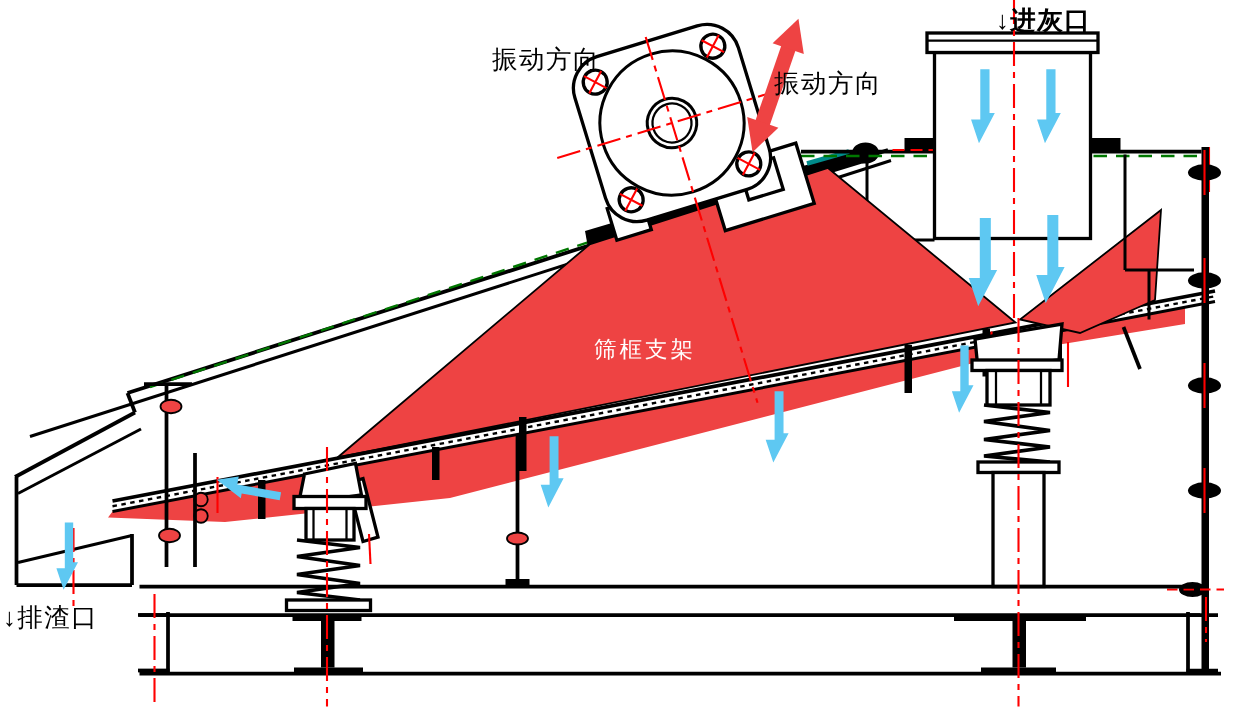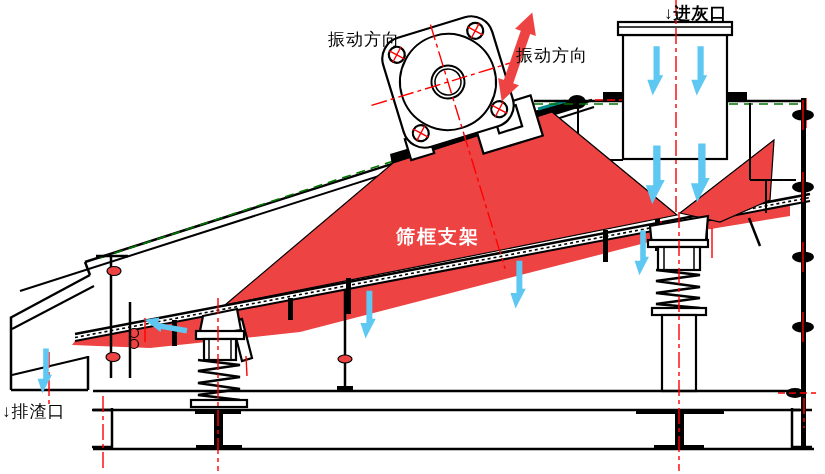--- a/index.html
+++ b/index.html
@@ -1,20 +1,20 @@
 <!DOCTYPE html>
 <html style="--red-fill: #ee4343; --red-centerline: #ff0000; --blue-arrow: #5ec8f2; --green-dashed: #007700; --teal-accent: #008b8b; --line-black: #000000; --background: #ffffff;"><head>
 <meta charset="utf-8">
 <style>
   html,body{margin:0;padding:0;background:#fff;}
   #stage{position:relative;width:825px;height:474px;background:var(--background,#fff);
          font-family:"Liberation Sans", sans-serif;overflow:hidden;}
   #stage svg{position:absolute;left:0;top:0;}
   .lbl{position:absolute;font-size:17px;color:#000;white-space:nowrap;letter-spacing:1px;}
-  .lbl.white{color:#fff;font-size:19px;font-weight:bold;letter-spacing:2px;}
+  .lbl.white{color:#fff;font-size:15px;font-weight:normal;letter-spacing:2px;}
   
   .k   {stroke:#000;fill:none;stroke-width:2.5;}
   .k2  {stroke:#000;fill:none;stroke-width:2;}
   .k1  {stroke:#000;fill:none;stroke-width:1.5;}
   .kf  {fill:#000;stroke:none;}
   .wf  {fill:#fff;stroke:#000;stroke-width:2.2;}
   .red {fill:var(--red-fill,#ee4343);stroke:none;}
   .redk{fill:var(--red-fill,#ee4343);stroke:#000;stroke-width:1.2;}
   .cl  {stroke:var(--red-centerline,#f00);stroke-width:1.4;fill:none;stroke-dasharray:16 4 4 4;}
   .cls {stroke:var(--red-centerline,#f00);stroke-width:1.4;fill:none;}

